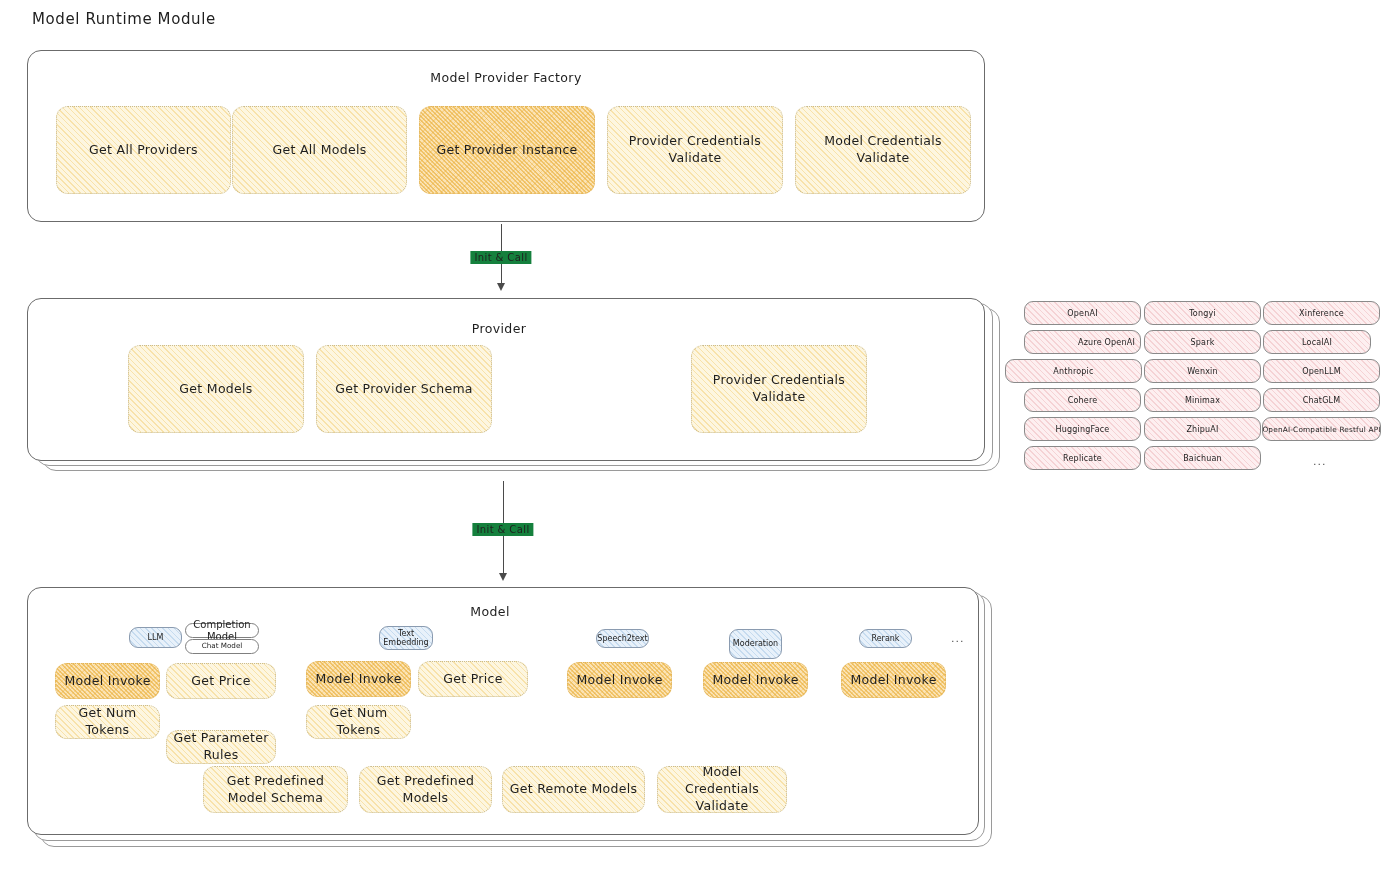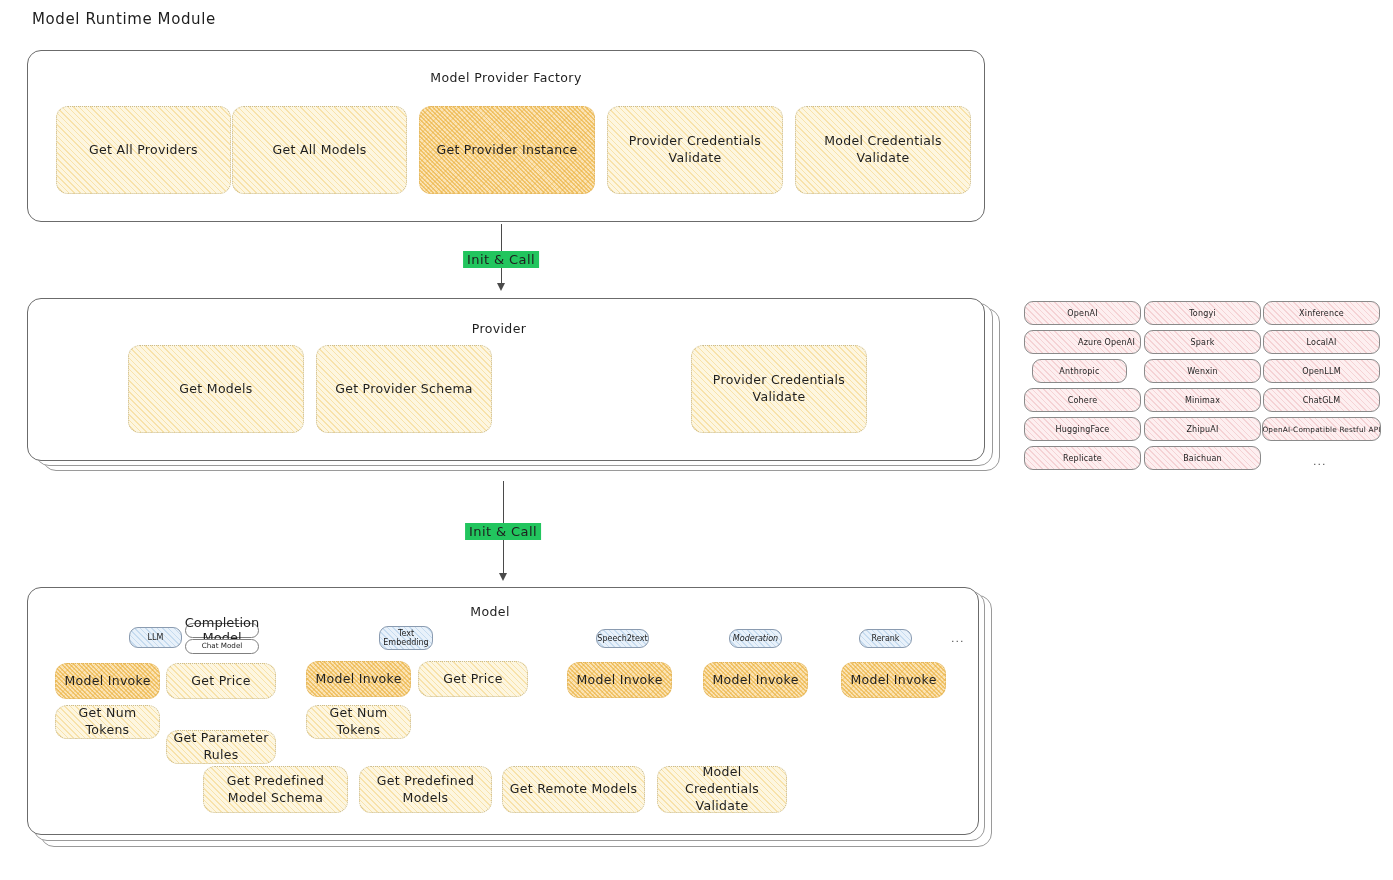--- a/index.html
+++ b/index.html
@@ -140,23 +140,23 @@
   }
   .arrow-head{
     position:absolute;
     width:0;height:0;
     border-left:4.5px solid transparent;
     border-right:4.5px solid transparent;
     border-top:8px solid #4a4a4a;
   }
   .arrow-label{
     position:absolute;
-    font-size:13px;
-    color:#1e1e1e;
-    background:#22c55e;
+    font-size:10px;
+    color:#1e1e1e;
+    background:#15803d;
     padding:1px 4px;
     letter-spacing:.4px;
     white-space:nowrap;
     transform:translateX(-50%);
   }
 </style>
 </head>
 <body>
 
 <div class="canvas">
@@ -180,67 +180,67 @@
   <div class="stack-layer" style="left:35px;top:303px;width:958px;height:163px;"></div>
   <div class="rough-box" style="left:27px;top:298px;width:958px;height:163px;z-index:2;"></div>
   <div class="group-title" style="left:499px;top:321px;z-index:3;">Provider</div>
 
   <div class="card" style="left:128px;top:345px;width:176px;height:88px;z-index:3;">Get Models</div>
   <div class="card" style="left:316px;top:345px;width:176px;height:88px;z-index:3;">Get Provider Schema</div>
   <div class="card" style="left:691px;top:345px;width:176px;height:88px;z-index:3;">Provider Credentials Validate</div>
 
   <div class="pill" style="left:1024px;top:301px;width:117px;height:24px;">OpenAI</div>
   <div class="pill" style="left:1024px;top:330px;width:117px;height:24px;padding-left:48px;">Azure OpenAI</div>
-  <div class="pill" style="left:1032px;top:359px;width:95px;height:24px;">Anthropic</div>
+  <div class="pill" style="left:1005px;top:359px;width:137px;height:24px;">Anthropic</div>
   <div class="pill" style="left:1024px;top:388px;width:117px;height:24px;">Cohere</div>
   <div class="pill" style="left:1024px;top:417px;width:117px;height:24px;">HuggingFace</div>
   <div class="pill" style="left:1024px;top:446px;width:117px;height:24px;">Replicate</div>
 
   <div class="pill" style="left:1144px;top:301px;width:117px;height:24px;">Tongyi</div>
   <div class="pill" style="left:1144px;top:330px;width:117px;height:24px;">Spark</div>
   <div class="pill" style="left:1144px;top:359px;width:117px;height:24px;">Wenxin</div>
   <div class="pill" style="left:1144px;top:388px;width:117px;height:24px;">Minimax</div>
   <div class="pill" style="left:1144px;top:417px;width:117px;height:24px;">ZhipuAI</div>
   <div class="pill" style="left:1144px;top:446px;width:117px;height:24px;">Baichuan</div>
 
   <div class="pill" style="left:1263px;top:301px;width:117px;height:24px;">Xinference</div>
-  <div class="pill" style="left:1263px;top:330px;width:117px;height:24px;">LocalAI</div>
+  <div class="pill" style="left:1263px;top:330px;width:108px;height:24px;">LocalAI</div>
   <div class="pill" style="left:1263px;top:359px;width:117px;height:24px;">OpenLLM</div>
   <div class="pill" style="left:1263px;top:388px;width:117px;height:24px;">ChatGLM</div>
   <div class="pill" style="left:1262px;top:417px;width:119px;height:24px;font-size:7.3px;">OpenAI-Compatible Restful API</div>
   <div class="ellipsis-mark" style="left:1313px;top:455px;">...</div>
 
   <div class="arrow-line" style="left:503px;top:481px;height:95px;"></div>
   <div class="arrow-head" style="left:498.5px;top:573px;"></div>
   <div class="arrow-label" style="left:503px;top:523px;">Init &amp; Call</div>
 
   <div class="stack-layer" style="left:40px;top:595px;width:952px;height:252px;"></div>
   <div class="stack-layer" style="left:33px;top:591px;width:952px;height:250px;"></div>
   <div class="rough-box" style="left:27px;top:587px;width:952px;height:248px;z-index:2;"></div>
   <div class="group-title" style="left:490px;top:604px;z-index:3;">Model</div>
 
   <div class="badge" style="left:129px;top:627px;width:53px;height:21px;z-index:3;">LLM</div>
-  <div class="badge plain" style="left:185px;top:623px;width:74px;height:15px;z-index:3;font-size:13px;">Completion Model</div>
+  <div class="badge plain" style="left:185px;top:623px;width:74px;height:15px;z-index:3;font-size:10px;">Completion Model</div>
   <div class="badge plain" style="left:185px;top:639px;width:74px;height:15px;z-index:3;font-size:7.2px;">Chat Model</div>
 
   <div class="card hl" style="left:55px;top:663px;width:105px;height:36px;z-index:3;">Model Invoke</div>
   <div class="card" style="left:166px;top:663px;width:110px;height:36px;z-index:3;">Get Price</div>
   <div class="card" style="left:55px;top:705px;width:105px;height:34px;z-index:3;">Get Num Tokens</div>
   <div class="card" style="left:166px;top:705px;width:110px;height:34px;z-index:3;margin-top:25px;">Get Parameter Rules</div>
 
   <div class="badge" style="left:379px;top:626px;width:54px;height:24px;z-index:3;">Text Embedding</div>
 
   <div class="card hl" style="left:306px;top:661px;width:105px;height:36px;z-index:3;">Model Invoke</div>
   <div class="card" style="left:418px;top:661px;width:110px;height:36px;z-index:3;">Get Price</div>
   <div class="card" style="left:306px;top:705px;width:105px;height:34px;z-index:3;">Get Num Tokens</div>
 
   <div class="badge" style="left:596px;top:629px;width:53px;height:19px;z-index:3;">Speech2text</div>
   <div class="card hl" style="left:567px;top:662px;width:105px;height:36px;z-index:3;">Model Invoke</div>
 
-  <div class="badge" style="left:729px;top:629px;width:53px;height:19px;z-index:3;font-style:italic;">Moderation</div>
+  <div class="badge" style="left:729px;top:629px;width:53px;height:30px;z-index:3;">Moderation</div>
   <div class="card hl" style="left:703px;top:662px;width:105px;height:36px;z-index:3;">Model Invoke</div>
 
   <div class="badge" style="left:859px;top:629px;width:53px;height:19px;z-index:3;">Rerank</div>
   <div class="card hl" style="left:841px;top:662px;width:105px;height:36px;z-index:3;">Model Invoke</div>
 
   <div class="ellipsis-mark" style="left:951px;top:632px;z-index:3;">...</div>
 
   <div class="card" style="left:203px;top:766px;width:145px;height:47px;z-index:3;">Get Predefined Model Schema</div>
   <div class="card" style="left:359px;top:766px;width:133px;height:47px;z-index:3;">Get Predefined Models</div>
   <div class="card" style="left:502px;top:766px;width:143px;height:47px;z-index:3;">Get Remote Models</div>

